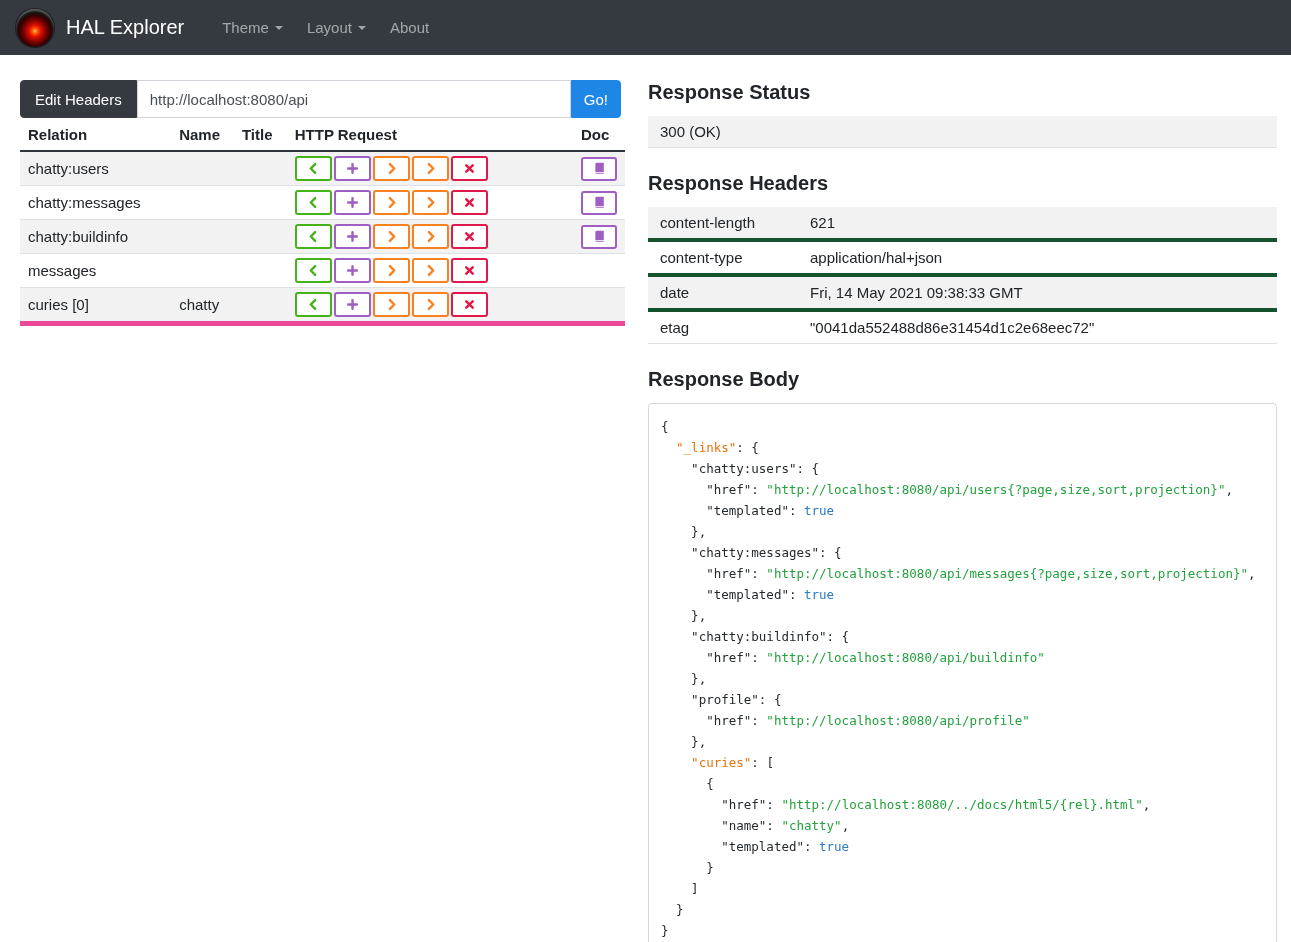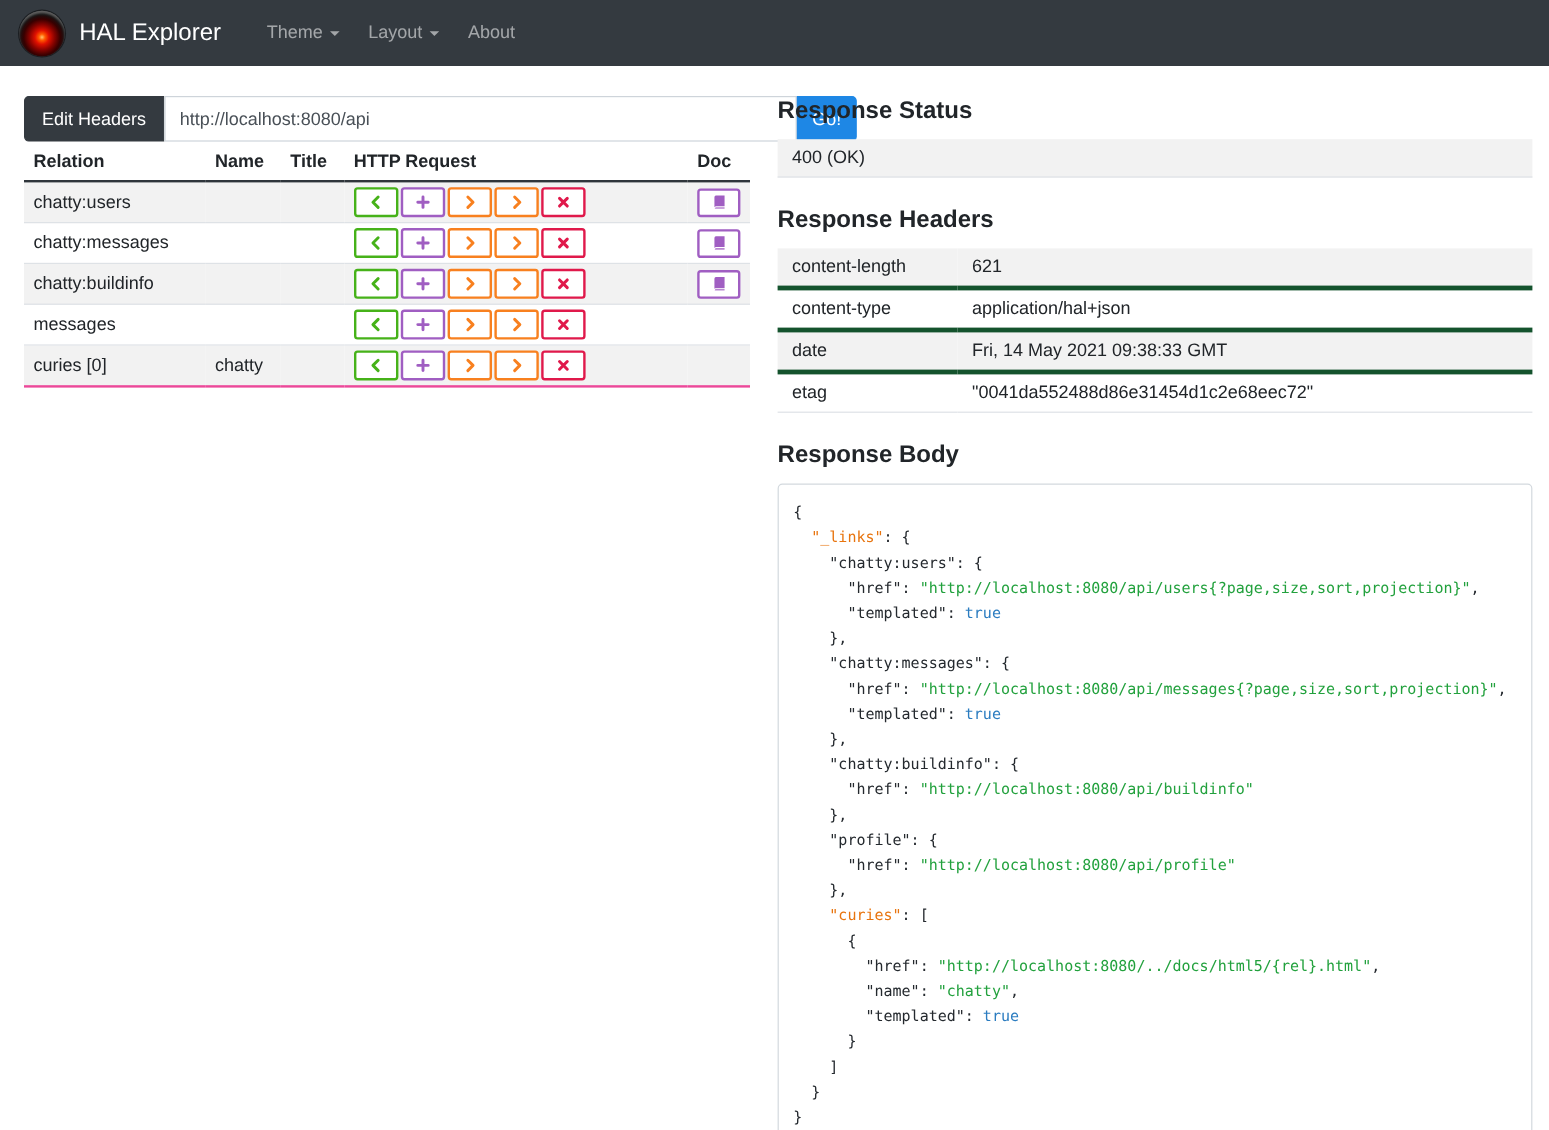--- a/index.html
+++ b/index.html
@@ -21,35 +21,35 @@
   .nav-menu { display:flex; align-items:center; margin-left:14px; }
   .nav-link { color:rgba(255,255,255,.55); font-size:15px; margin-left:24px; text-decoration:none; display:inline-flex; align-items:center; }
   .caret { display:inline-block; margin-left:6px; border-left:4px solid transparent; border-right:4px solid transparent; border-top:4px solid rgba(255,255,255,.55); }
 
   
   .main { display:flex; align-items:flex-start; padding:25px 14px 20px 20px; gap:23px; }
   .col-left  { width:605px; flex:none; }
   .col-right { flex:1; min-width:0; }
 
   
-  .input-group { display:flex; height:38px; width:694px; }
+  .input-group { display:flex; height:38px; width:601px; }
   .btn-edit-headers { background:#343a40; color:#fff; border:1px solid #343a40; border-radius:4px 0 0 4px; padding:0 14px; font-size:15px; font-family:inherit; cursor:pointer; }
   .url-input { flex:1; border:1px solid #ced4da; border-radius:0; padding:0 12px; font-size:15px; color:#495057; font-family:inherit; outline:none; }
   .btn-go { background:#1e87e5; color:#fff; border:1px solid #1e87e5; border-radius:0 4px 4px 0; padding:0 12px; font-size:15px; font-family:inherit; cursor:pointer; }
 
   
   .section-title { font-size:20px; font-weight:700; color:#212529; margin:24px 0 12px; }
   .col-right .section-title.first { margin-top:1px; }
 
   
   .links-table { width:100%; border-collapse:collapse; font-size:15px; }
   .links-table th { text-align:left; font-weight:700; padding:8px 8px 7px; border-bottom:2px solid #2f353b; }
   .links-table td { padding:4px 8px; border-top:1px solid #dee2e6; vertical-align:middle; height:33px; }
   .links-table tbody tr:nth-child(odd) { background:#f2f2f2; }
-  .links-table tbody tr:last-child td { border-bottom:2px solid #ec4899; }
+  .links-table tbody tr:last-child td { border-bottom:5px solid #ec4899; }
   .cw-relation { width:152px; } .cw-name { width:63px; } .cw-title { width:53px; } .cw-http { width:294px; } .cw-doc { width:auto; }
 
   .http-btn, .doc-btn {
     display:inline-flex; align-items:center; justify-content:center;
     width:37px; height:25px; background:#fff; border:2px solid currentColor;
     border-radius:3px; margin-right:2px; padding:0; cursor:pointer; vertical-align:middle;
   }
   .doc-btn { width:36px; height:24px; margin-right:0; }
 
   
@@ -309,21 +309,21 @@
         </tbody>
     </table>
   </div>
 
   <div class="col-right">
 
     <h2 class="section-title first">Response Status</h2>
     <table class="kv-table">
       <tbody>
           <tr>
-        <td>400 (OK)</td>
+        <td>300 (OK)</td>
       </tr>
     </tbody>
       </table>
 
     <h2 class="section-title">Response Headers</h2>
     <table class="kv-table">
       <tbody id="resp-headers-body">
           <tr>
             <td class="kv-key">content-length</td>
             <td>621</td>

